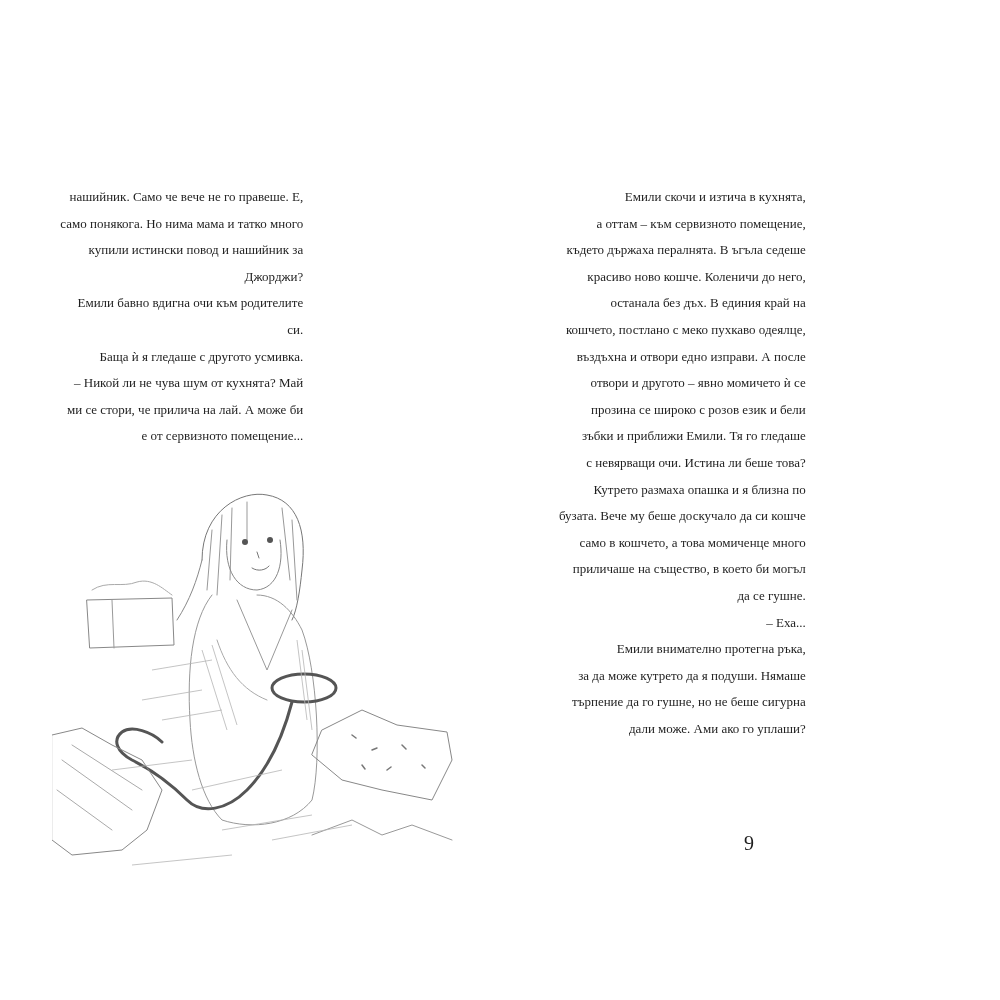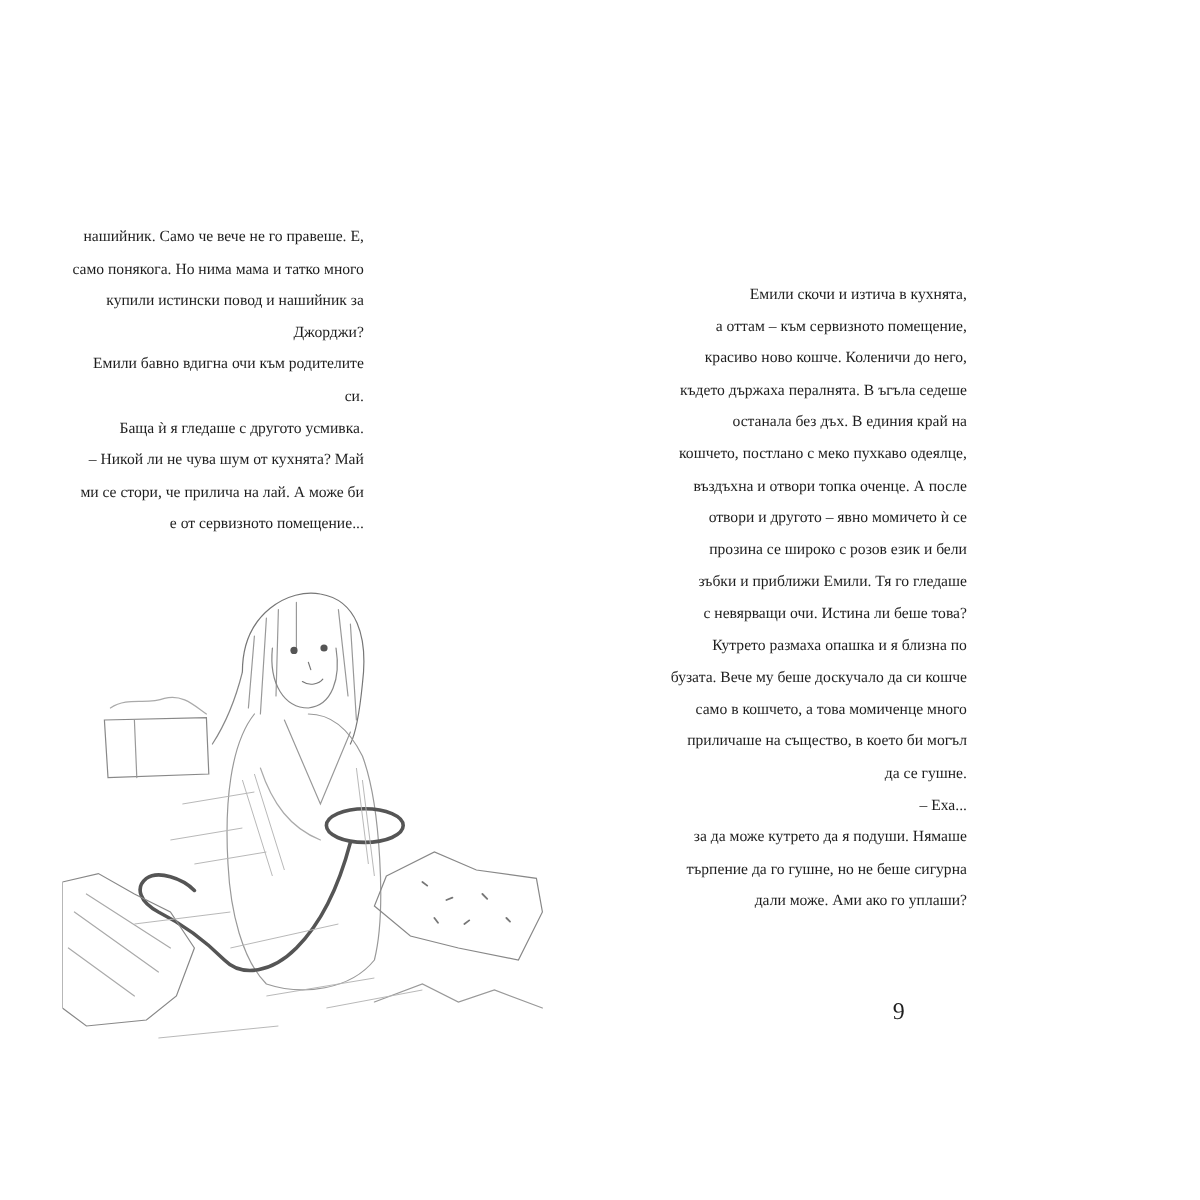--- a/index.html
+++ b/index.html
@@ -3,21 +3,21 @@
 <meta charset="utf-8">
 <style>
   html, body { margin:0; padding:0; background:#ffffff; }
   body { width:1000px; height:1000px; position:relative; overflow:hidden;
          font-family:"Liberation Serif", "DejaVu Serif", serif; color:#1e1e1e; }
   .page { position:absolute; top:0; height:1000px; }
   .page-left { left:0; width:500px; }
   .page-right { left:500px; width:500px; }
   .text-block { position:absolute; font-size:13px; line-height:26.6px; white-space:nowrap;text-align:right; }
   .left-text { left:58px; top:184px; }
-  .right-text { left:59px; top:184px;margin-top:48px; }
+  .right-text { left:59px; top:184px; }
   .line { display:block; height:26.6px; }
   .indent { padding-left:16px; }
   .page-number { position:absolute; left:0; width:500px; top:832px; text-align:center;
                  font-size:20px; transform:translateX(-1px); }
   .illustration { position:absolute; left:52px; top:470px; width:410px; height:420px; }
 </style>
 </head>
 <body>
 
 <div class="page page-left">
@@ -70,33 +70,34 @@
       <path d="M100 200 L160 190 M90 230 L150 220 M110 250 L170 240 M60 300 L140 290 M140 320 L230 300 M170 360 L260 345 M220 370 L300 355 M80 395 L180 385"></path>
       <path d="M150 180 L175 260 M160 175 L185 255 M245 170 L255 250 M250 180 L260 260"></path>
     </g>
   </svg>
 </div>
 
 <div class="page page-right">
   <div class="text-block right-text" id="right-text">
       <span class="line indent">Емили скочи и изтича в кухнята,</span>
       <span class="line">а оттам – към сервизното помещение,</span>
+      <span class="line">където държаха пералнята. В ъгъла седеше</span>
       <span class="line">красиво ново кошче. Коленичи до него,</span>
-      <span class="line">където държаха пералнята. В ъгъла седеше</span>
       <span class="line">останала без дъх. В единия край на</span>
       <span class="line">кошчето, постлано с меко пухкаво одеялце,</span>
-      <span class="line">въздъхна и отвори топка оченце. А после</span>
+      <span class="line">въздъхна и отвори едно изправи. А после</span>
       <span class="line">отвори и другото – явно момичето ѝ се</span>
       <span class="line">прозина се широко с розов език и бели</span>
       <span class="line">зъбки и приближи Емили. Тя го гледаше</span>
       <span class="line">с невярващи очи. Истина ли беше това?</span>
       <span class="line">Кутрето размаха опашка и я близна по</span>
       <span class="line">бузата. Вече му беше доскучало да си кошче</span>
       <span class="line">само в кошчето, а това момиченце много</span>
       <span class="line">приличаше на същество, в което би могъл</span>
       <span class="line">да се гушне.</span>
       <span class="line indent">– Еха...</span>
+      <span class="line indent">Емили внимателно протегна ръка,</span>
       <span class="line">за да може кутрето да я подуши. Нямаше</span>
       <span class="line">търпение да го гушне, но не беше сигурна</span>
       <span class="line">дали може. Ами ако го уплаши?</span>
     </div>
   <div class="page-number">9</div>
 </div>
 
 </body></html>

